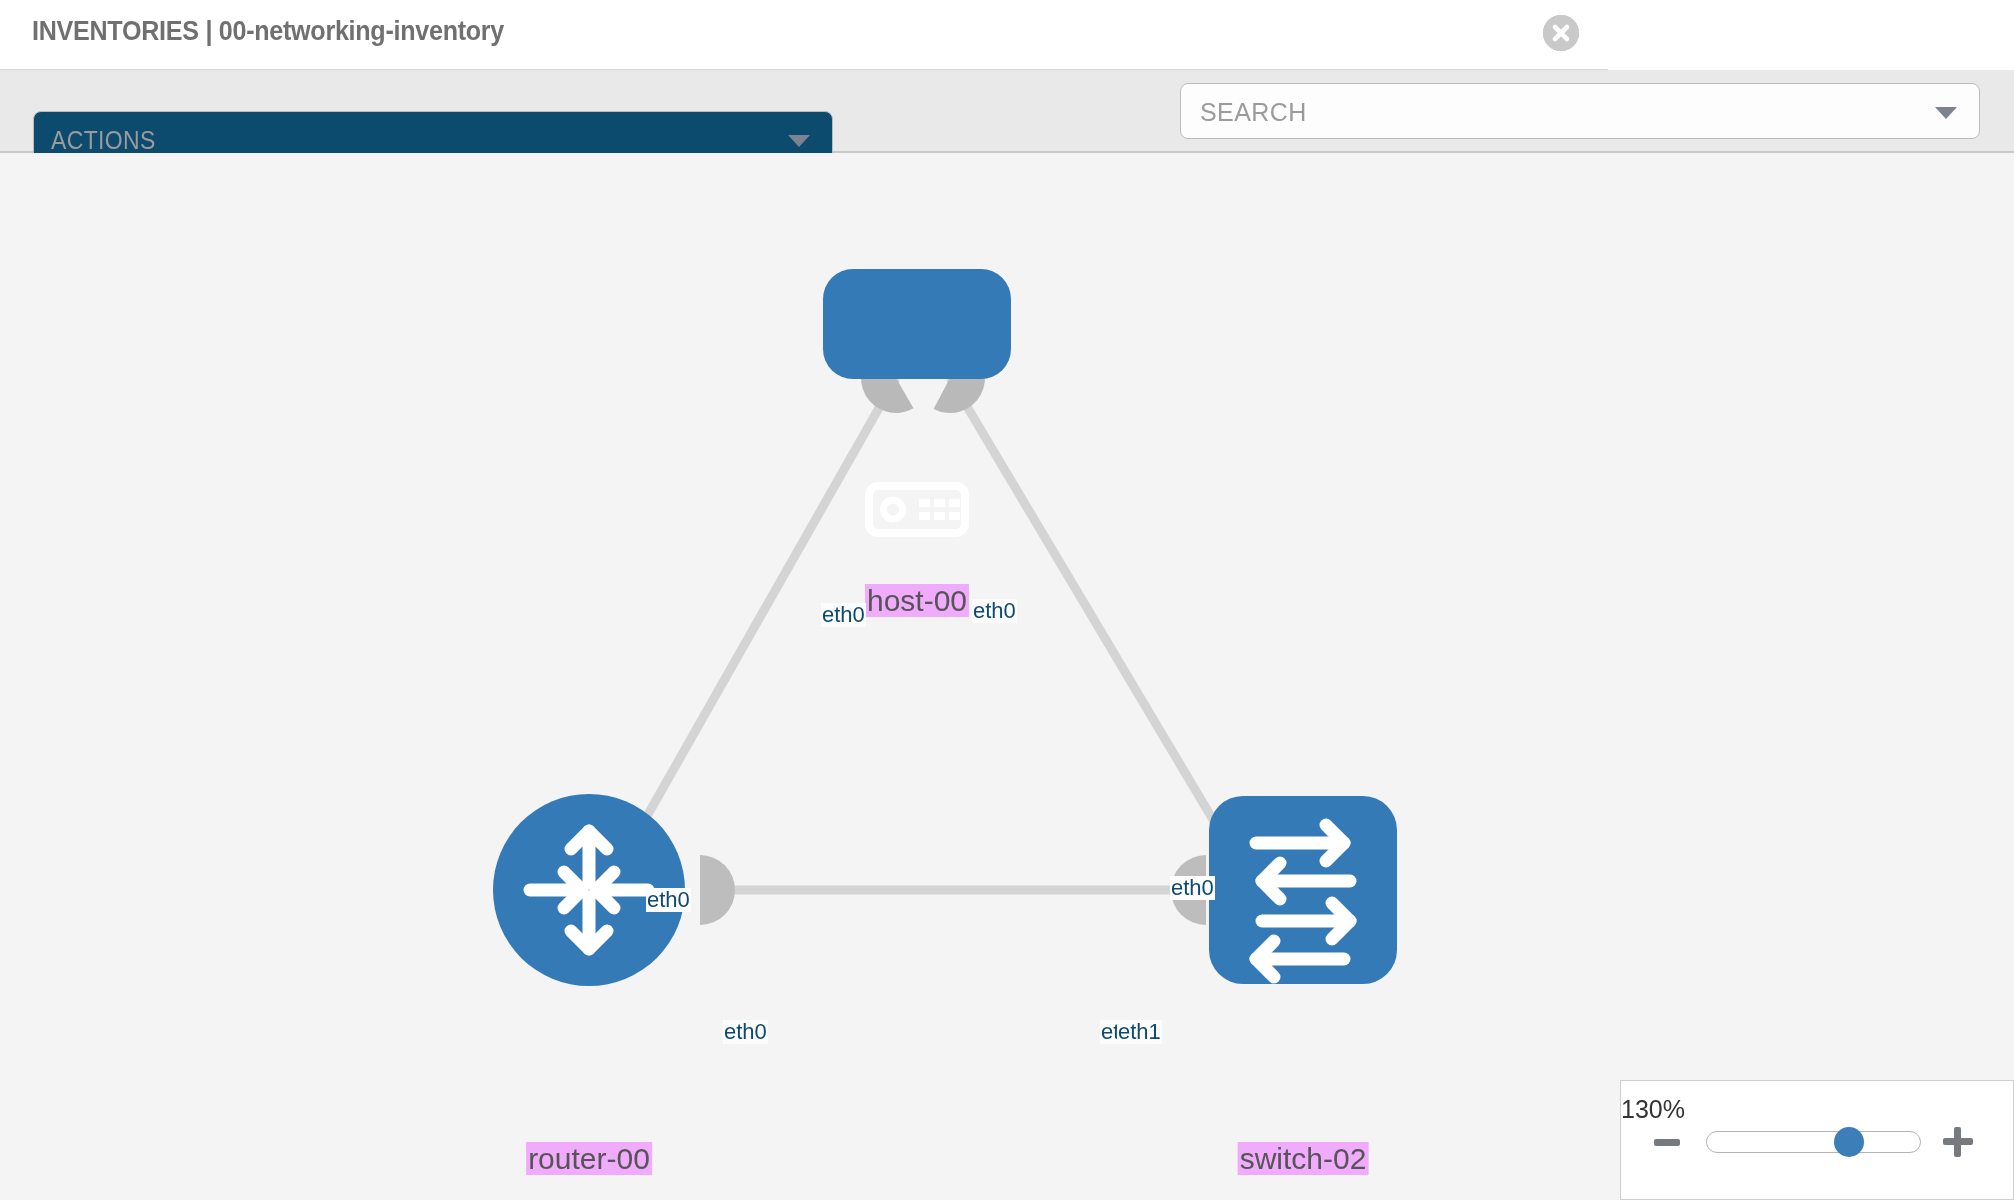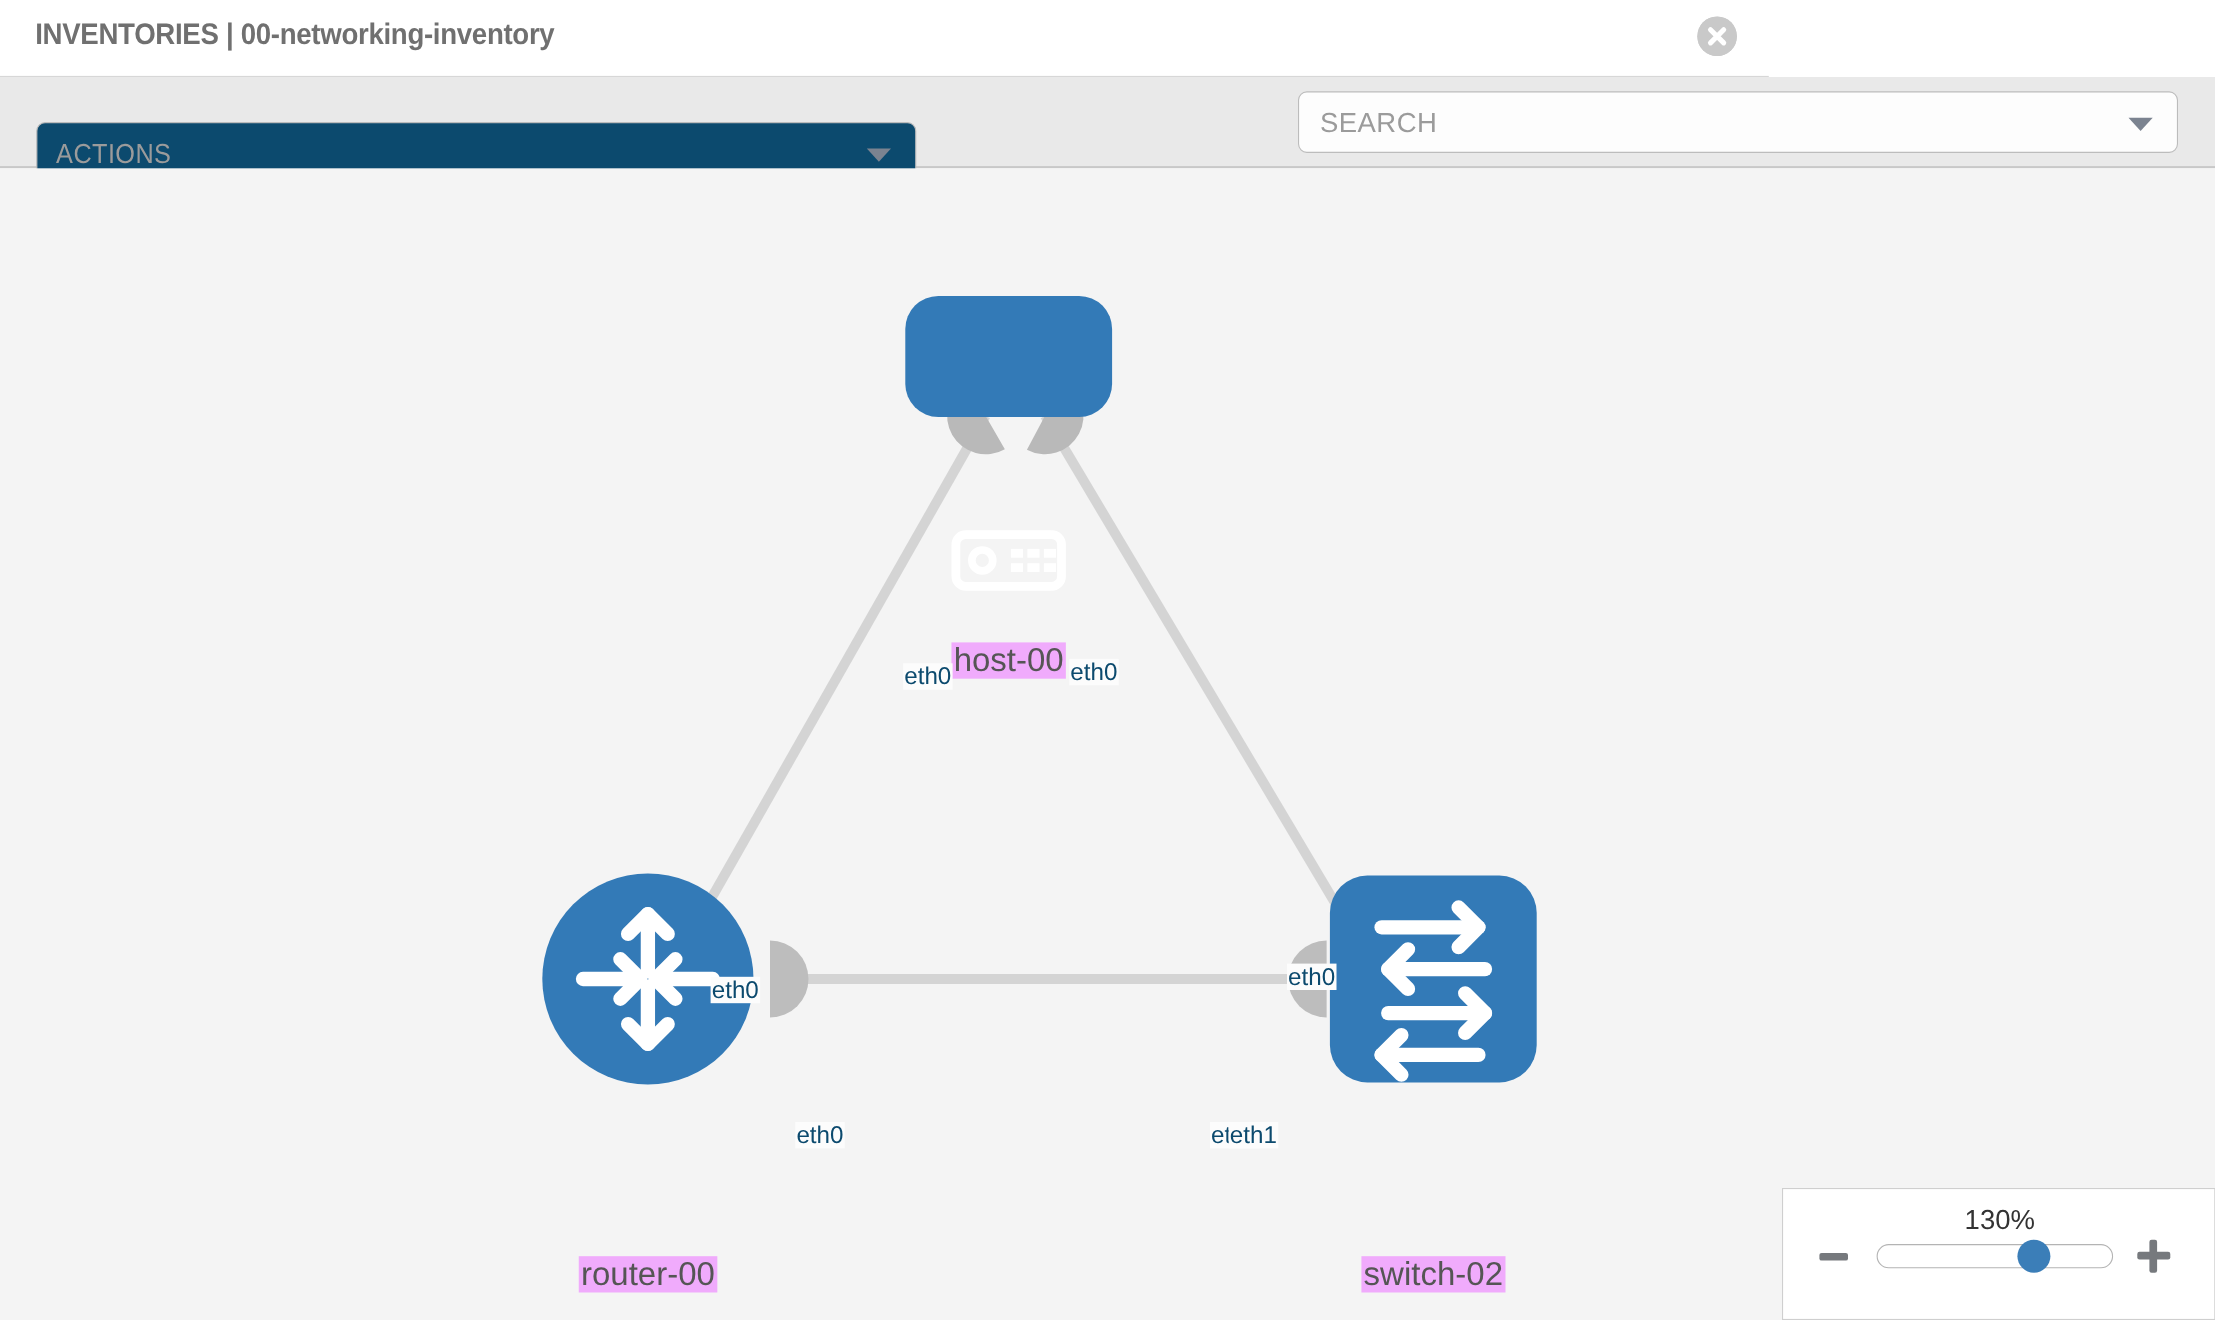--- a/index.html
+++ b/index.html
@@ -186,21 +186,20 @@
     height: 120px;
     background: #ffffff;
     border: 1px solid #cfcfcf;
     box-sizing: border-box;
   }
   .zoom-value {
     position: absolute;
     left: 0;
     top: 14px;
     width: 394px;
-    text-align: center;
     font-size: 25px;
     color: #333333;
   }
   .zoom-minus {
     position: absolute;
     left: 33px;
     top: 58px;
     width: 26px;
     height: 7px;
     background: #76797d;

